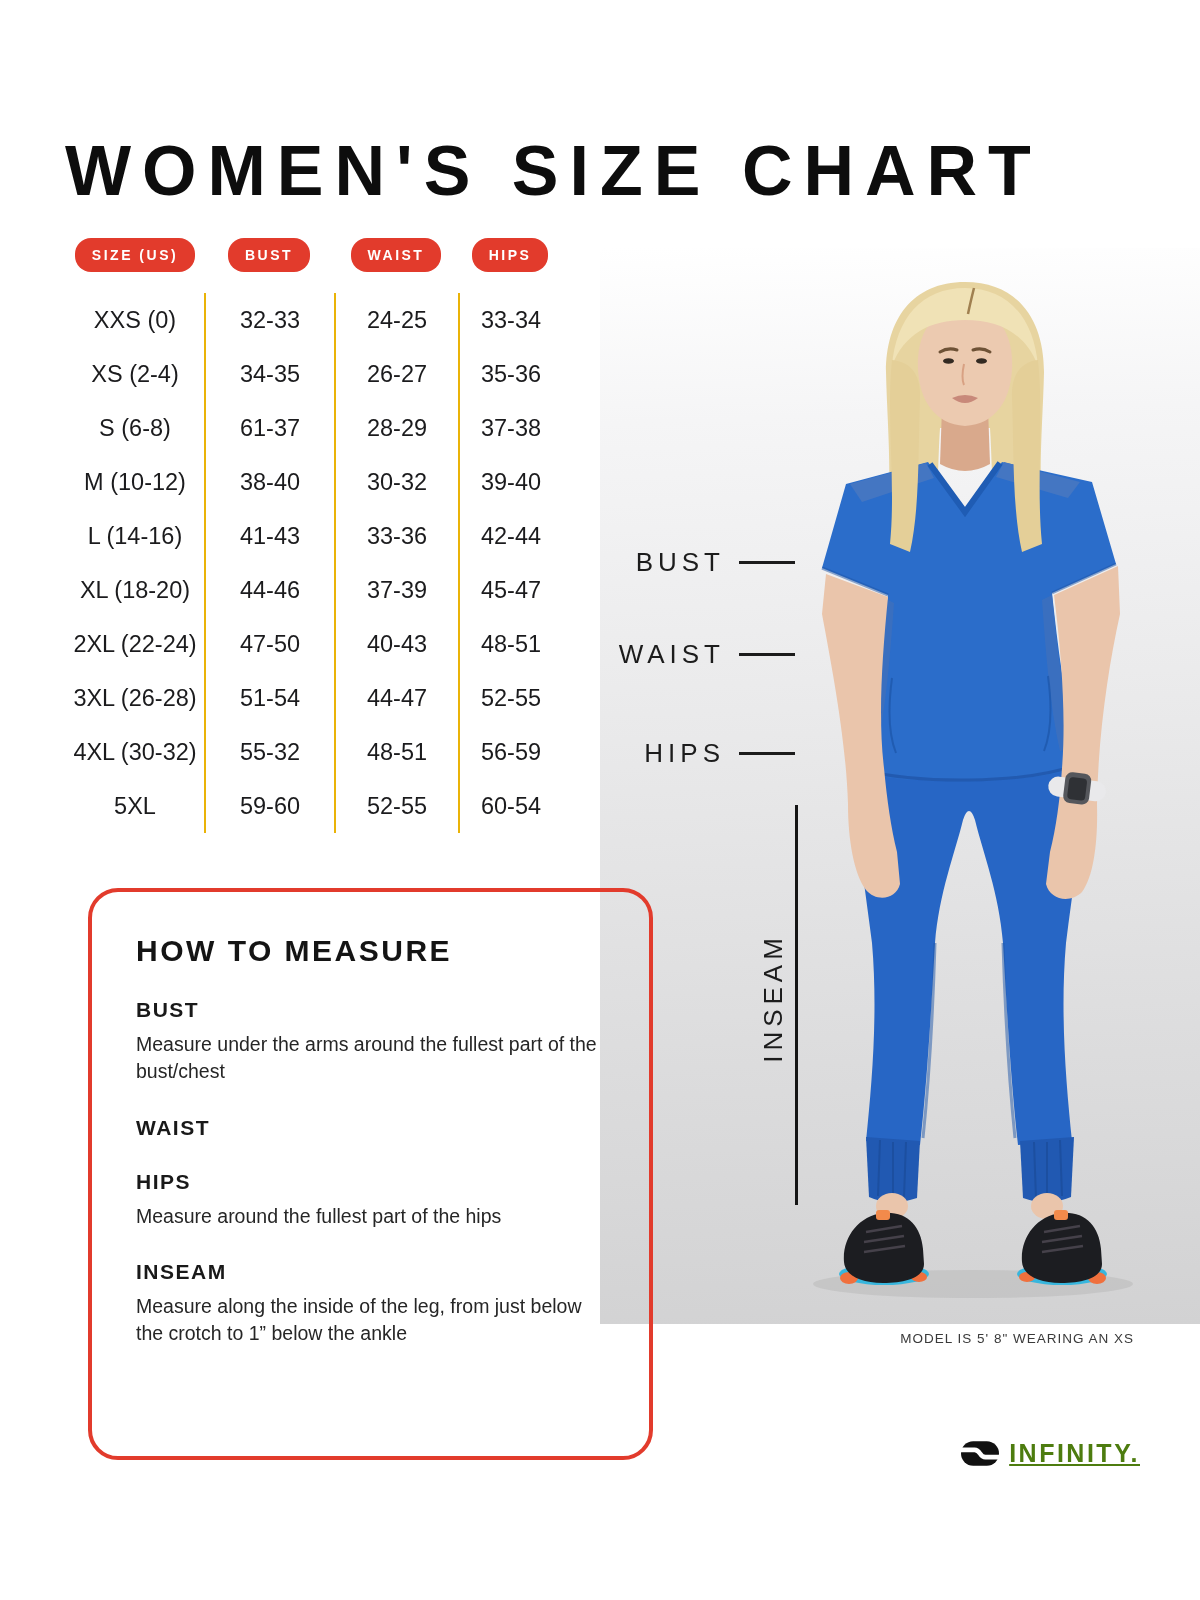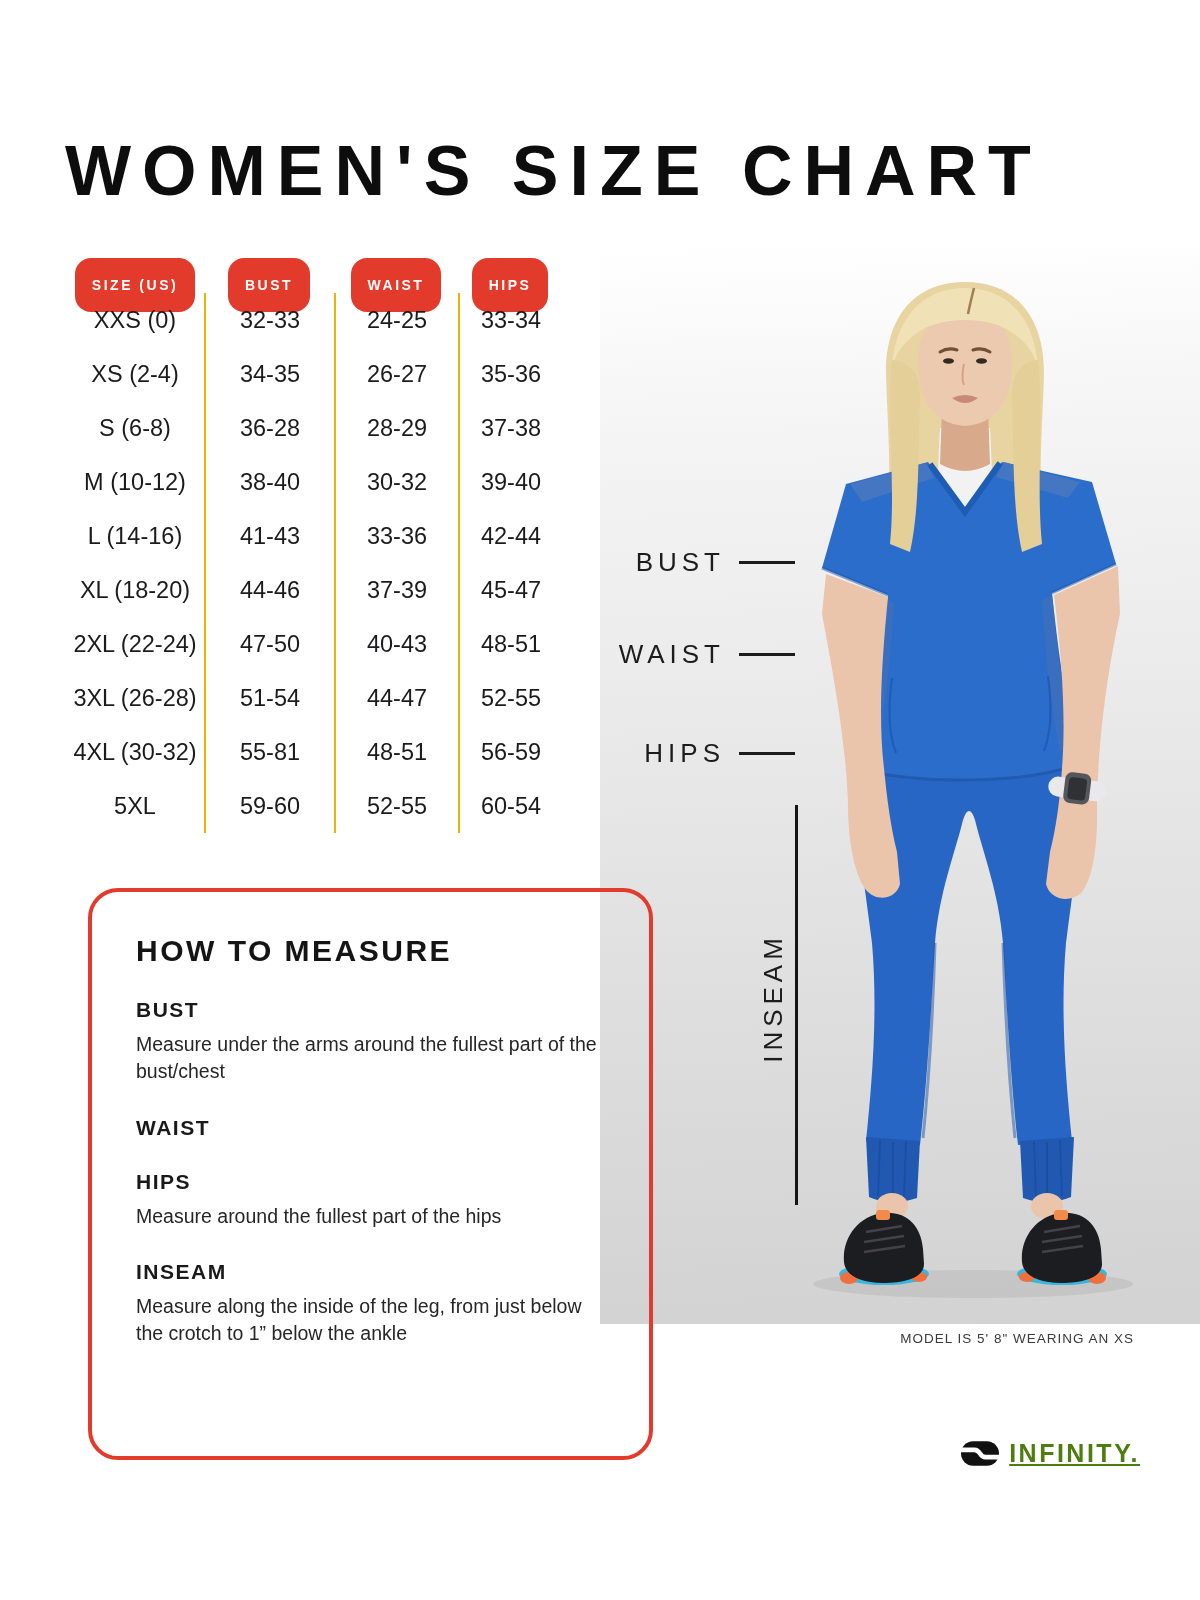--- a/index.html
+++ b/index.html
@@ -13,21 +13,21 @@
     letter-spacing:11px;color:#0d0d0d;white-space:nowrap;margin-left:7px;
   }
   
   .size-grid{
     position:absolute;left:66px;top:238px;
     display:grid;grid-template-columns:138px 130px 124px 104px;
     grid-auto-rows:54px;grid-template-rows:55px;
   }
   .head{display:flex;justify-content:center;align-items:flex-start;}
   .pill{
-    margin-top:20px;height:30px;border-radius:16px;padding:12px 17px;
+    margin-top:0;height:30px;border-radius:16px;padding:2px 17px;
     display:flex;align-items:center;justify-content:center;
     background:var(--red);color:#ffffff;font-size:14px;font-weight:700;
     letter-spacing:2.5px;white-space:nowrap;
   }
   .cell{
     display:flex;align-items:center;justify-content:center;
     font-size:23.5px;color:#1b1b1d;
   }
   .cell.bordered{border-left:2px solid #eab308;}
   
@@ -99,21 +99,21 @@
     </div>
     <div class="cell">XXS (0)</div>
     <div class="cell bordered">32-33</div>
     <div class="cell bordered">24-25</div>
     <div class="cell bordered">33-34</div>
     <div class="cell">XS (2-4)</div>
     <div class="cell bordered">34-35</div>
     <div class="cell bordered">26-27</div>
     <div class="cell bordered">35-36</div>
     <div class="cell">S (6-8)</div>
-    <div class="cell bordered">36-28</div>
+    <div class="cell bordered">61-37</div>
     <div class="cell bordered">28-29</div>
     <div class="cell bordered">37-38</div>
     <div class="cell">M (10-12)</div>
     <div class="cell bordered">38-40</div>
     <div class="cell bordered">30-32</div>
     <div class="cell bordered">39-40</div>
     <div class="cell">L (14-16)</div>
     <div class="cell bordered">41-43</div>
     <div class="cell bordered">33-36</div>
     <div class="cell bordered">42-44</div>
@@ -123,21 +123,21 @@
     <div class="cell bordered">45-47</div>
     <div class="cell">2XL (22-24)</div>
     <div class="cell bordered">47-50</div>
     <div class="cell bordered">40-43</div>
     <div class="cell bordered">48-51</div>
     <div class="cell">3XL (26-28)</div>
     <div class="cell bordered">51-54</div>
     <div class="cell bordered">44-47</div>
     <div class="cell bordered">52-55</div>
     <div class="cell">4XL (30-32)</div>
-    <div class="cell bordered">55-81</div>
+    <div class="cell bordered">55-32</div>
     <div class="cell bordered">48-51</div>
     <div class="cell bordered">56-59</div>
     <div class="cell">5XL</div>
     <div class="cell bordered">59-60</div>
     <div class="cell bordered">52-55</div>
     <div class="cell bordered">60-54</div>
   </div>
 
 <div class="photo">
 

